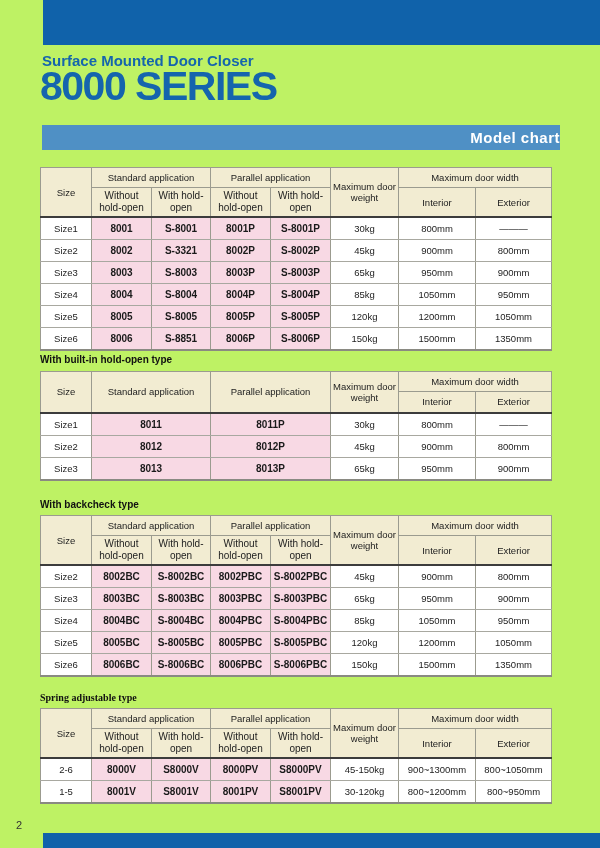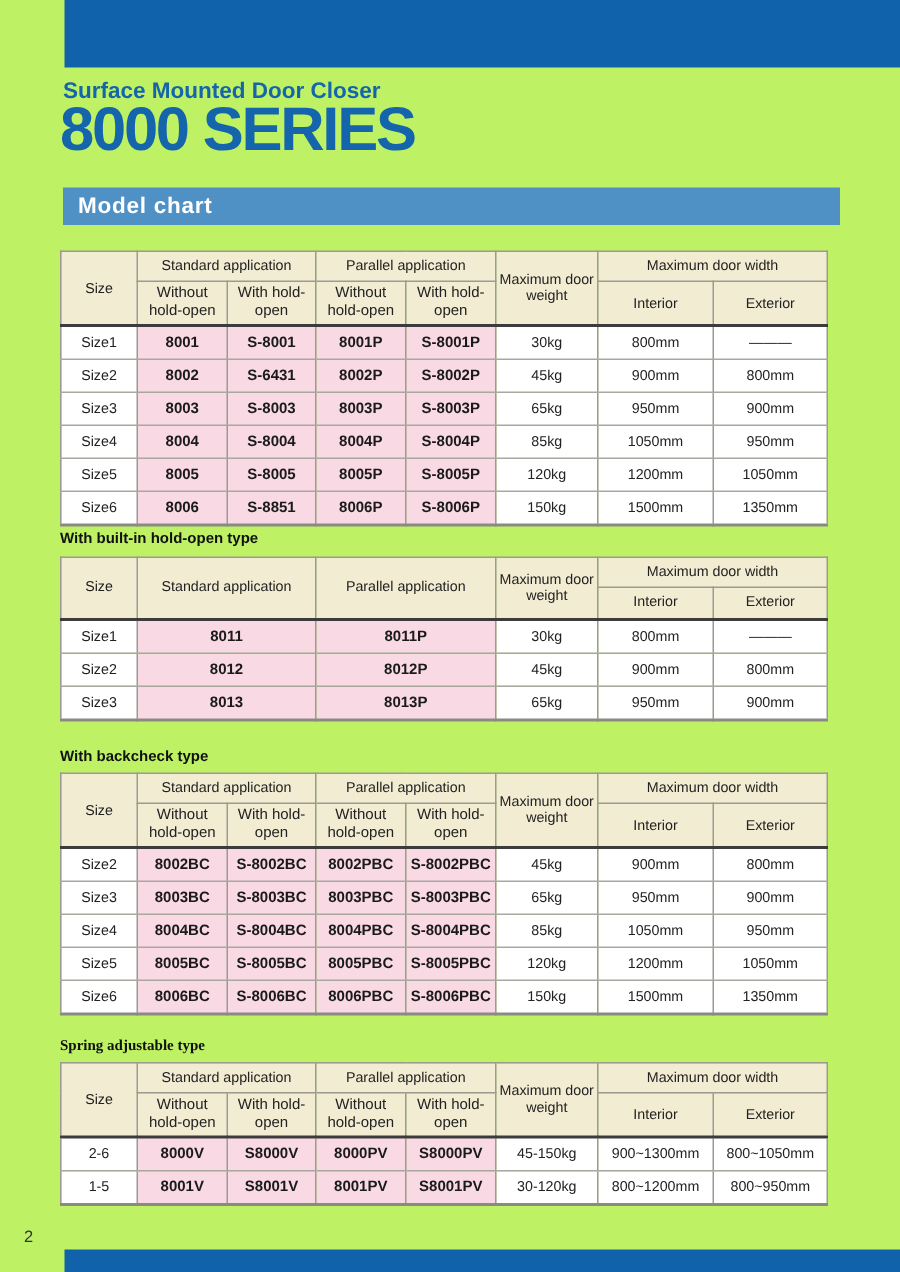--- a/index.html
+++ b/index.html
@@ -34,22 +34,23 @@
   }
   .series-title {
     position: absolute; left: 40px; top: 66px;
     font-size: 41px; font-weight: bold; color: #1565ad;
     letter-spacing: -1.5px; line-height: 1;
   }
   .section-bar {
     position: absolute; left: 42px; top: 125px; width: 518px; height: 25px;
     background: #4f90c5; color: #ffffff;
     font-size: 15px; font-weight: bold;
-    line-height: 25px; padding-left: 10px;
+    line-height: 25px; 
     letter-spacing: 0.5px;
+    text-align: right;
   }
 
   
   .tbl-label {
     position: absolute; left: 40px;
     font-size: 10px; font-weight: bold; color: #111;
   }
   .lbl-2 { top: 354px; }
   .lbl-3 { top: 499px; }
   .lbl-4 { top: 692px; font-family: Liberation Serif, serif; }
@@ -161,21 +162,21 @@
           <td>S-8001</td>
           <td>8001P</td>
           <td>S-8001P</td>
           <td>30kg</td>
           <td>800mm</td>
           <td>———</td>
         </tr>
         <tr>
           <td>Size2</td>
           <td>8002</td>
-          <td>S-6431</td>
+          <td>S-3321</td>
           <td>8002P</td>
           <td>S-8002P</td>
           <td>45kg</td>
           <td>900mm</td>
           <td>800mm</td>
         </tr>
         <tr>
           <td>Size3</td>
           <td>8003</td>
           <td>S-8003</td>

